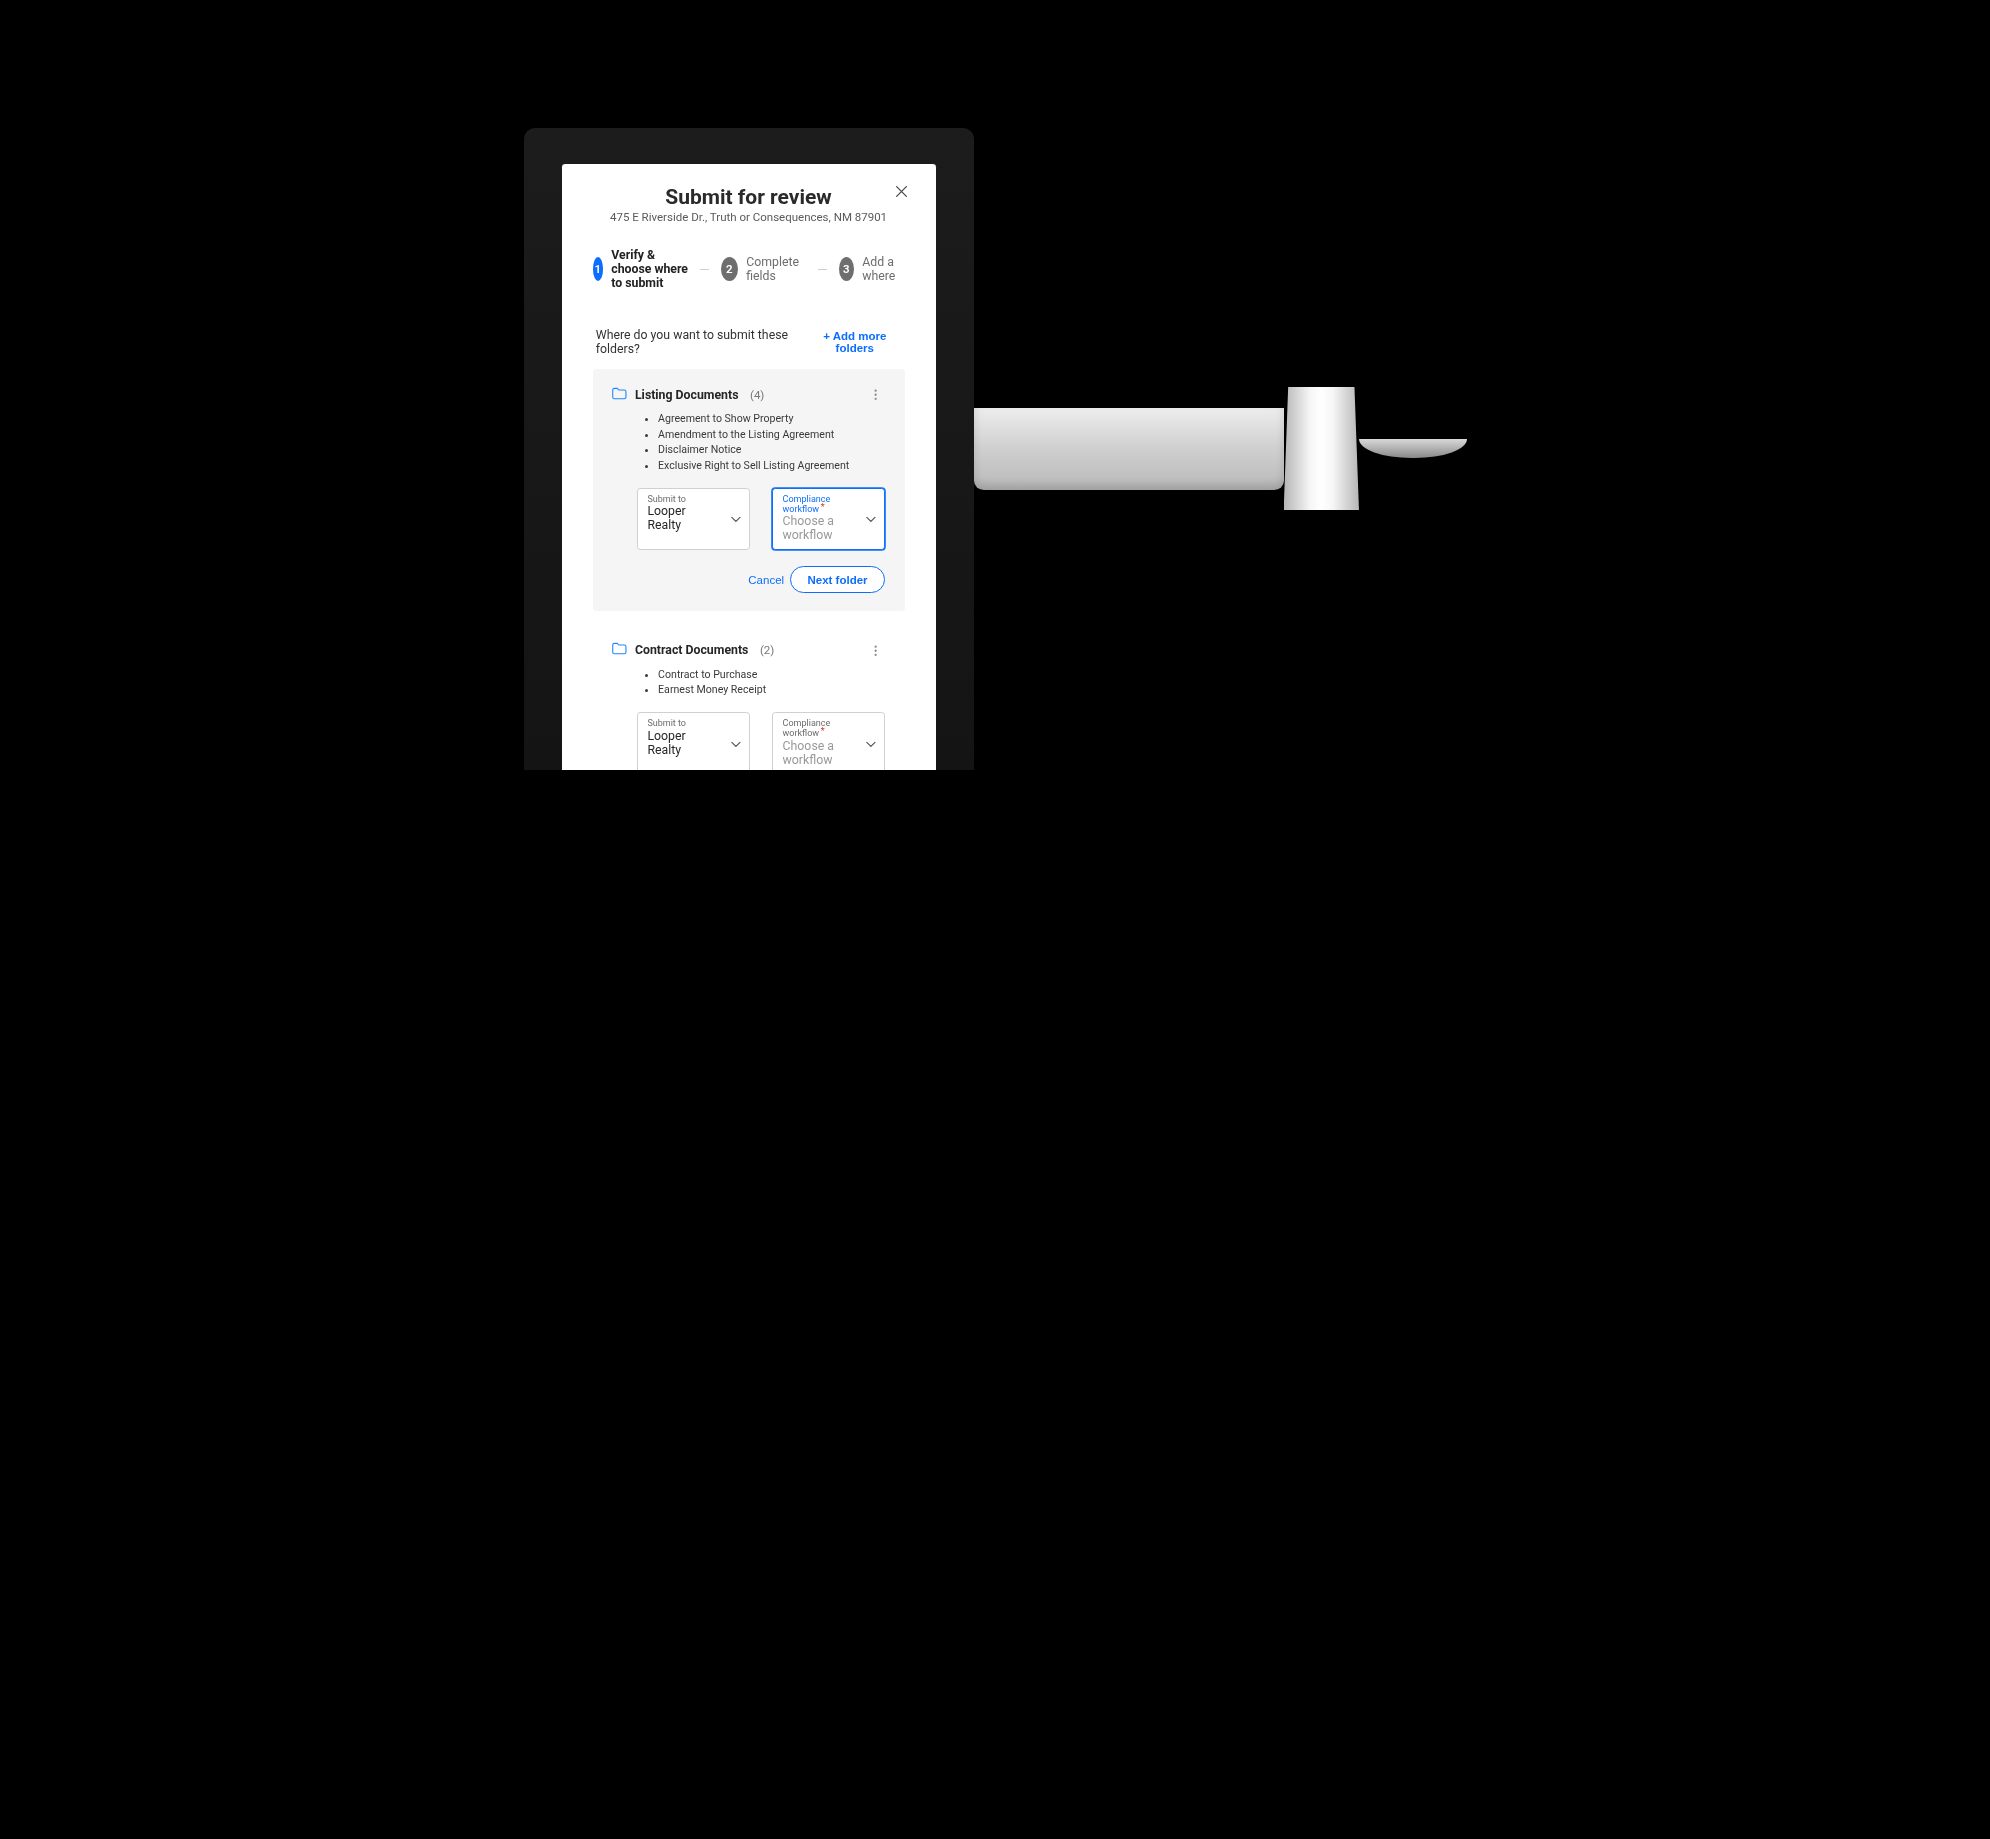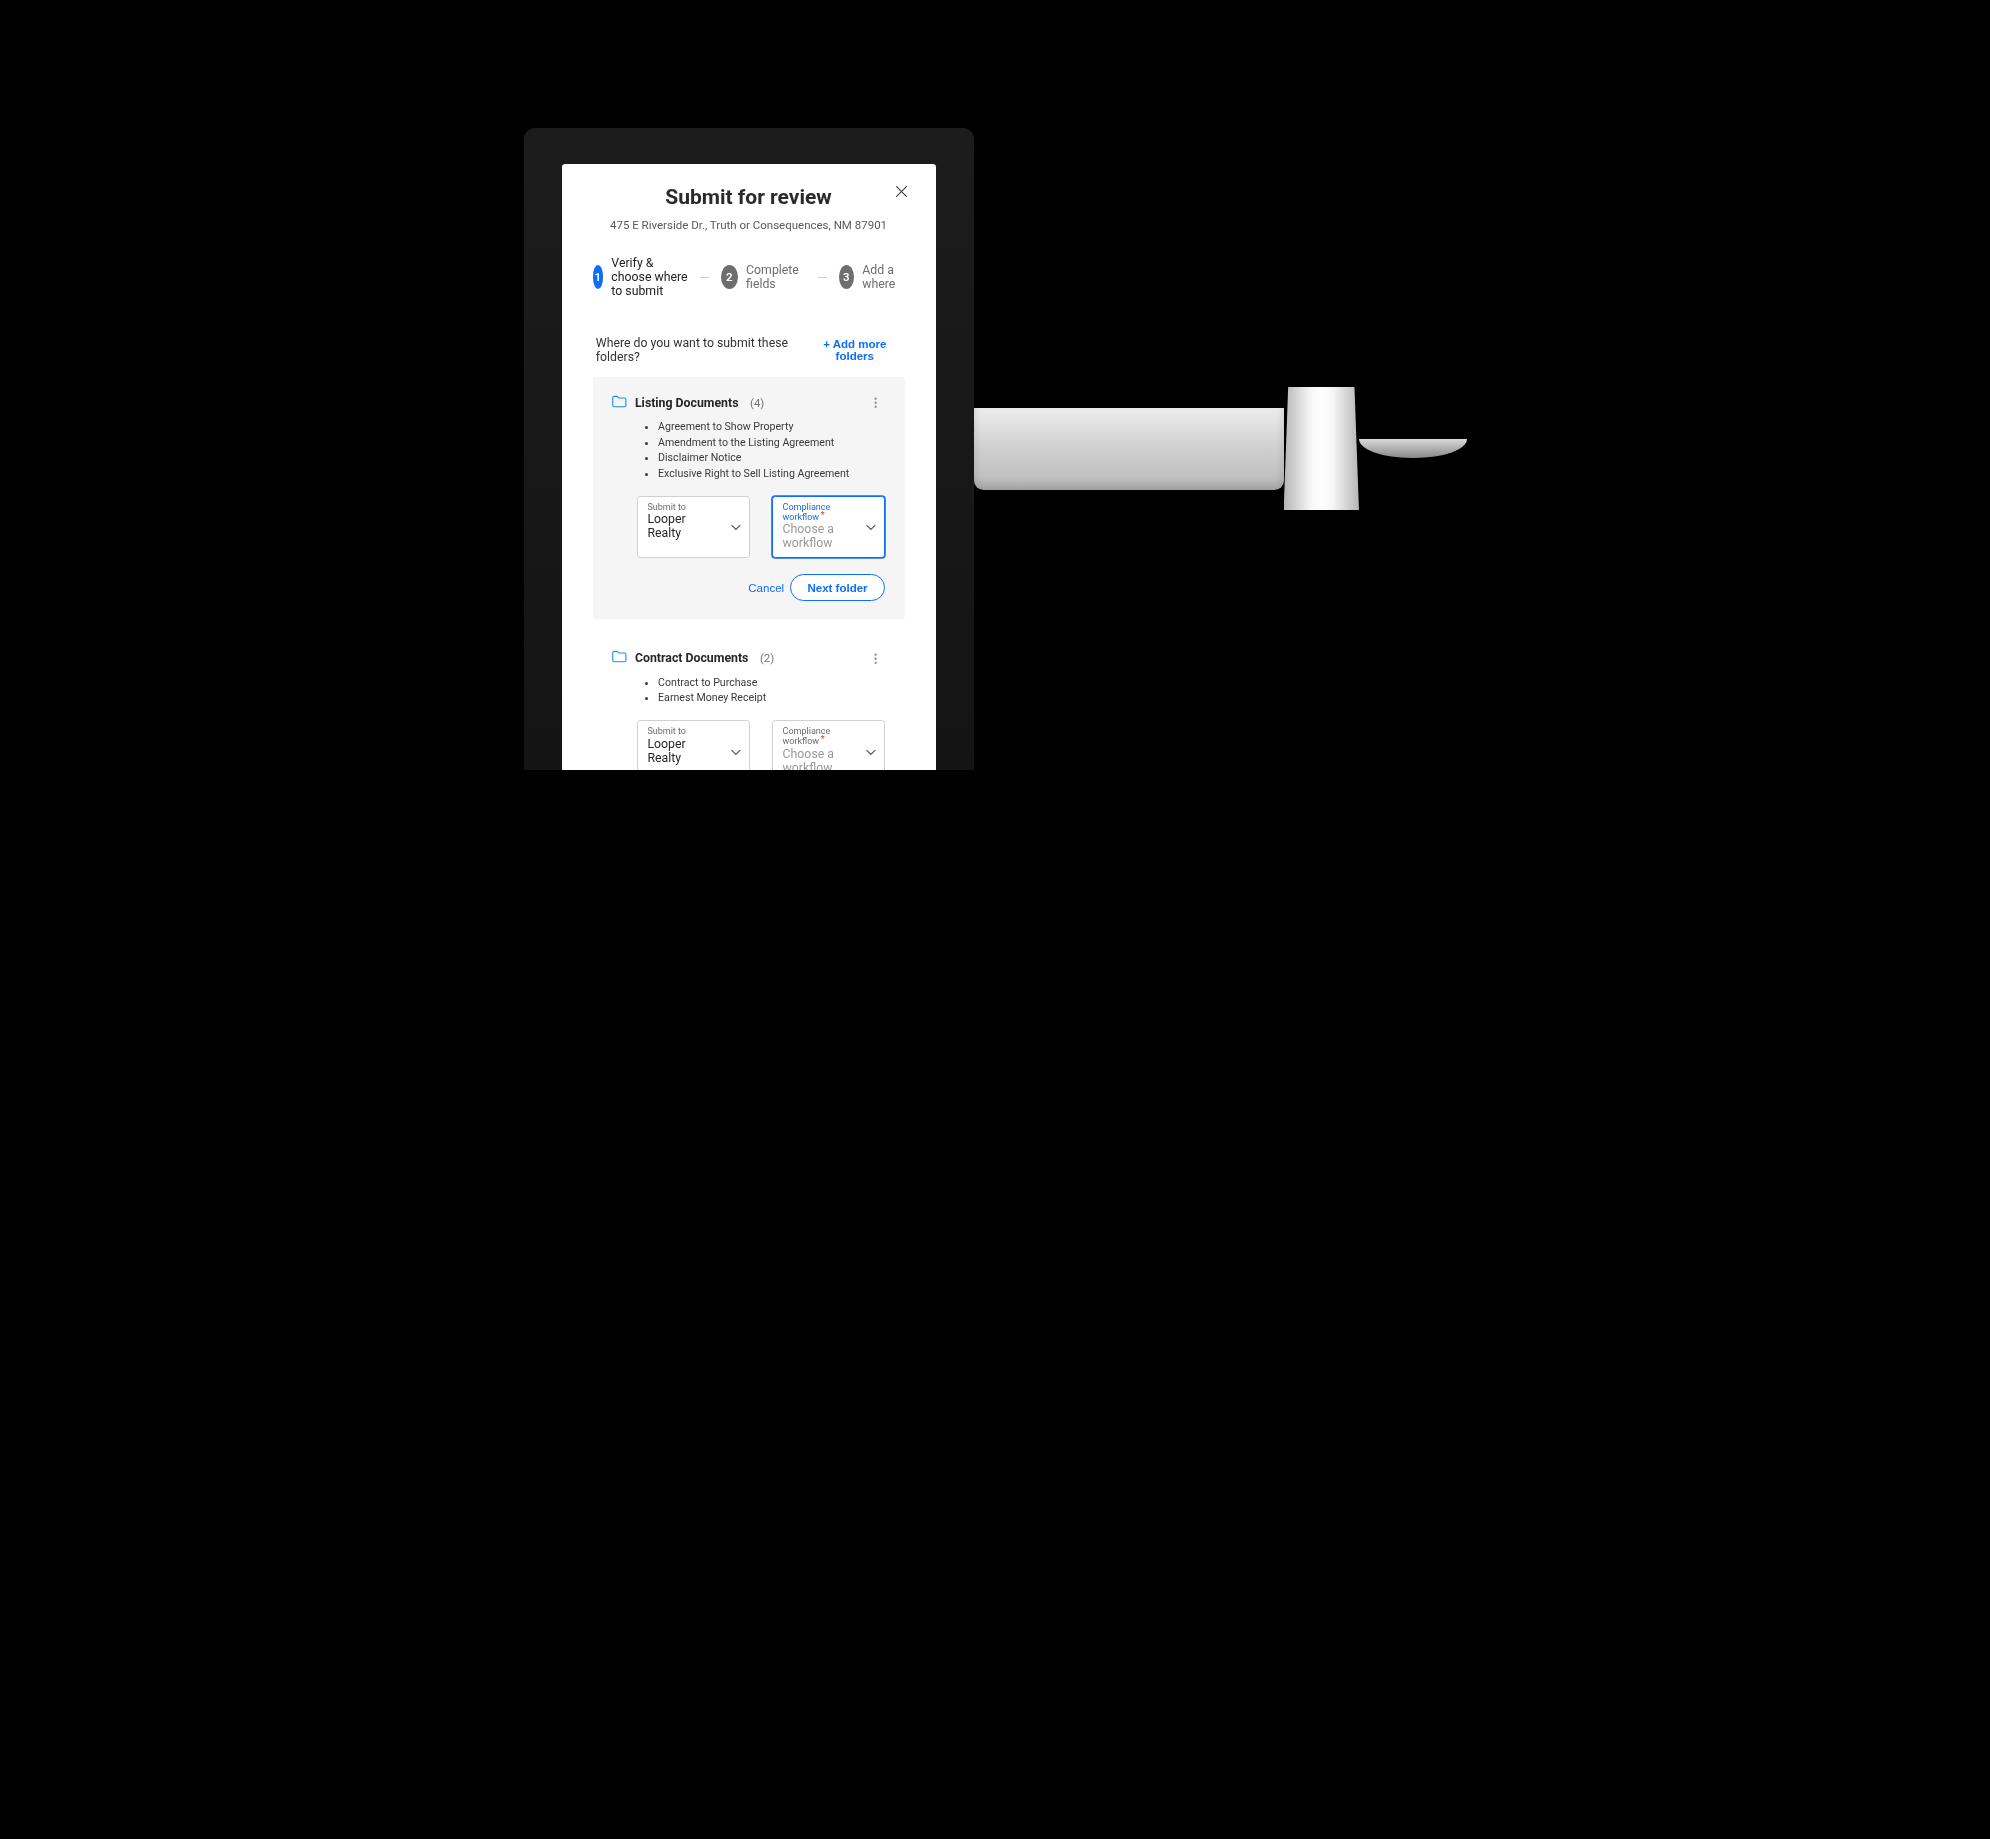--- a/index.html
+++ b/index.html
@@ -70,21 +70,21 @@
     background:none; border:none;
   }
 
   .modal-head { text-align:center; }
   .modal-title {
     font-size: 21px;
     font-weight: 700;
     color:#2a2a2a;
   }
   .modal-subtitle {
-    margin-top: 9px;
+    margin-top: 1px;
     font-size: 11.5px;
     color:#5a5a5a;
   }
 
   
   .stepper {
     display:flex;
     align-items:center;
     justify-content:center;
     gap: 11.5px;
@@ -99,21 +99,21 @@
     width: 24.5px; height: 24.5px;
     border-radius: 50%;
     display:flex; align-items:center; justify-content:center;
     font-weight:600;
     color:#fff;
     font-size: 11.5px;
   }
   .step-active .step-bullet { background:#0d6efd; }
   .step-inactive .step-bullet { background:#6e6e6e; }
   .step-label { font-size: 12.3px; }
-  .step-active .step-label { color:#222; font-weight:400; }
+  .step-active .step-label { color:#222; font-weight:700; }
   .step-inactive .step-label { color:#6e6e6e; }
   .step-divider {
     width: 21px;
     height: 0.8px;
     background:#cfcfcf;
   }
 
   
   .section-row {
     display:flex;

